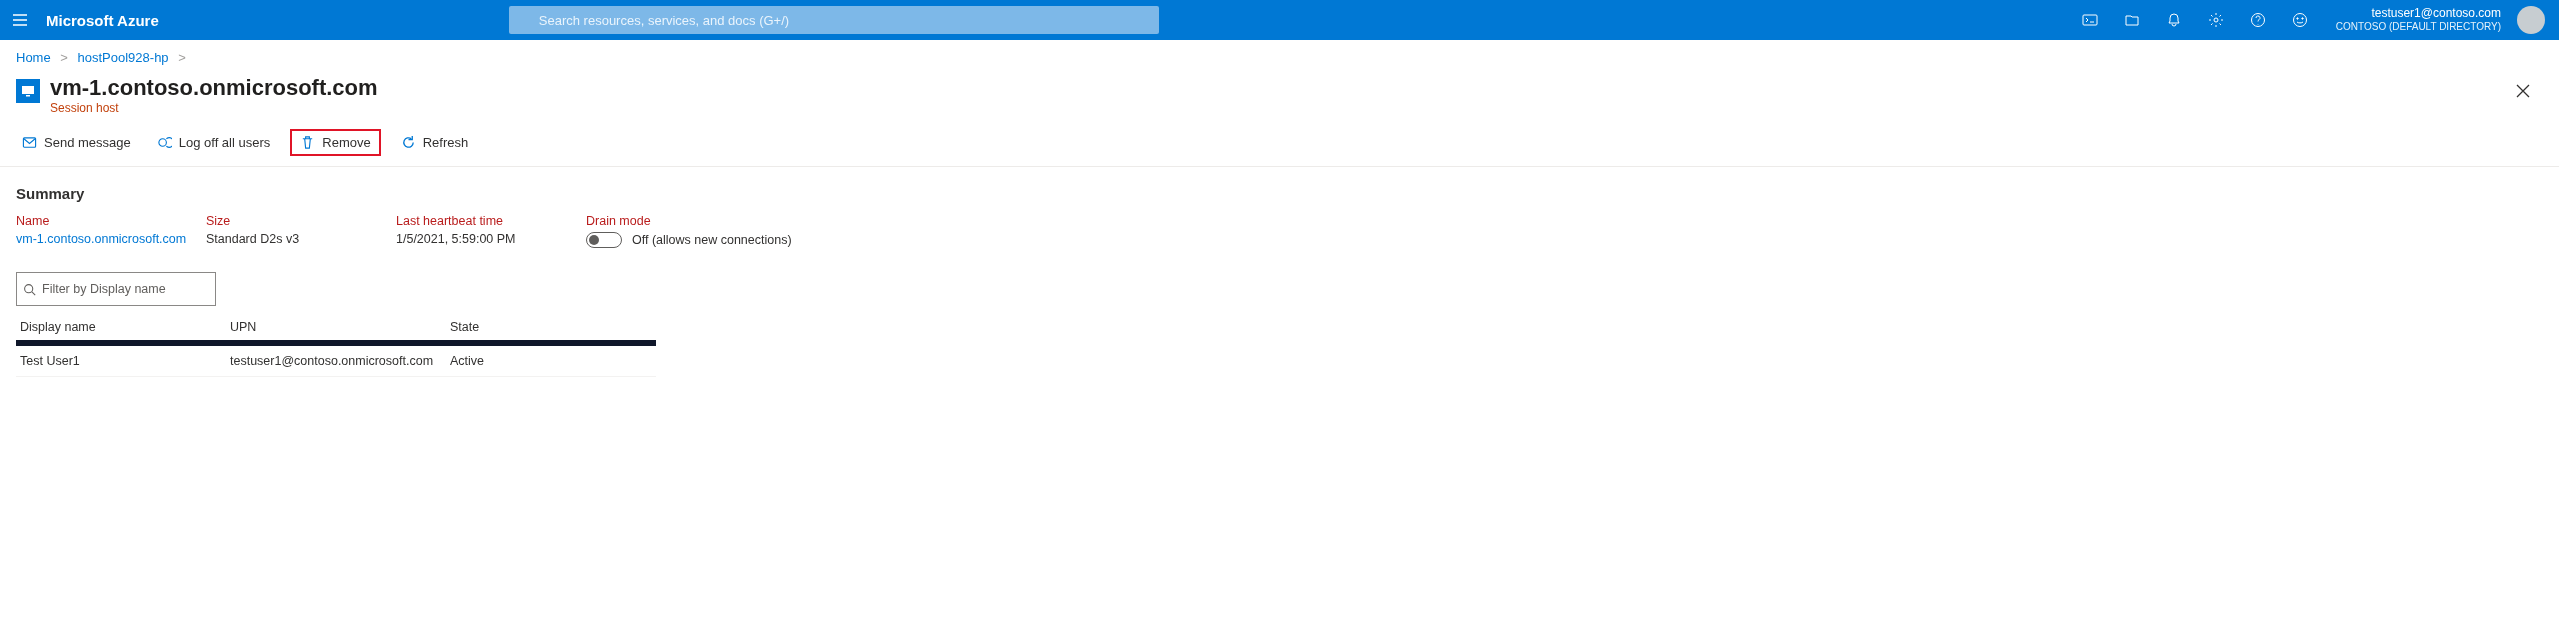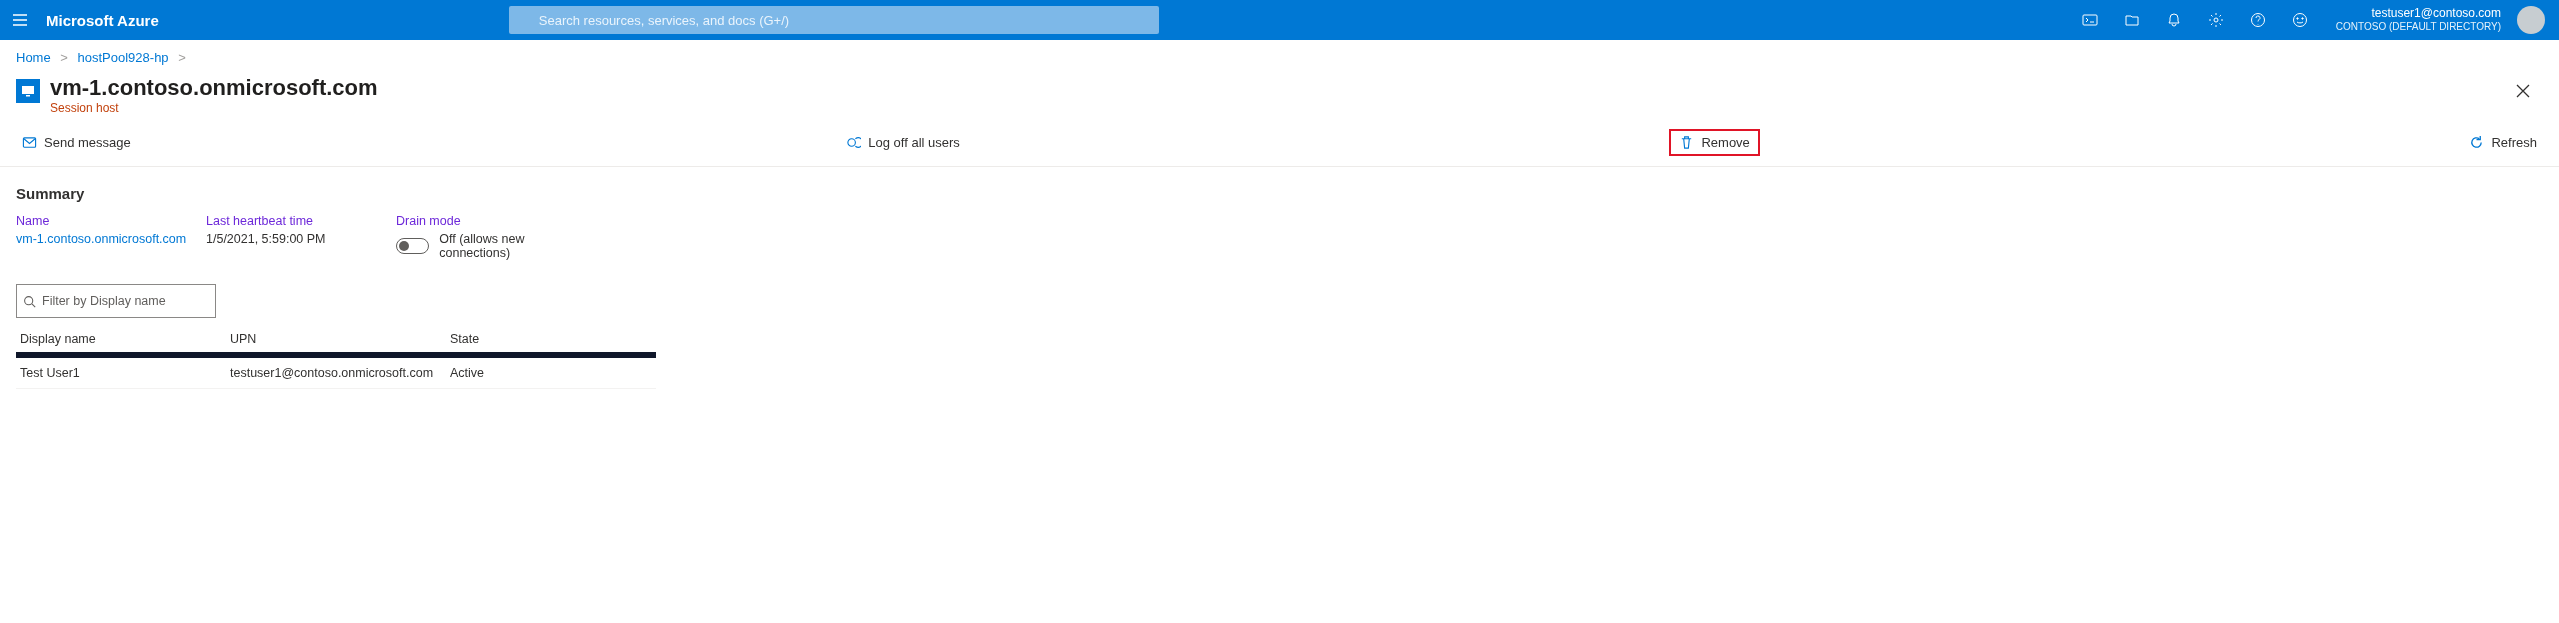--- a/index.html
+++ b/index.html
@@ -30,31 +30,31 @@
     
     .header-row { display: flex; align-items: flex-start; padding: 4px 16px 8px; }
     .res-icon { width: 24px; height: 24px; background: #0078d4; display: flex; align-items: center; justify-content: center; margin-right: 10px; margin-top: 4px; }
     .res-icon svg { fill: #fff; }
     .title-block { flex: 1; }
     .title { font-size: 22px; font-weight: 600; color: #201f1e; }
     .subtitle { font-size: 12px; color: #c2410c; margin-top: 0; }
     .close-btn { width: 32px; height: 32px; display: flex; align-items: center; justify-content: center; cursor: pointer; margin-right: 4px; }
 
     
-    .toolbar { display: flex; align-items: center; gap: 14px; padding: 6px 16px 10px; border-bottom: 1px solid #edebe9; justify-content: space-between; }
+    .toolbar { display: flex; align-items: center; gap: 14px; padding: 6px 16px 10px; border-bottom: 1px solid #edebe9; }
     .tool-btn { display: flex; align-items: center; gap: 7px; padding: 4px 6px; cursor: pointer; font-size: 13px; color: #323130; }
     .tool-btn svg { width: 15px; height: 15px; }
     .tool-btn .ic-stroke { stroke: #0078d4; fill: none; }
     .tool-btn.remove { border: 2px solid #e01427; padding: 4px 8px; }
 
     
     .content { padding: 18px 16px 30px; }
     .sect-h { font-size: 15px; font-weight: 600; margin-bottom: 12px; }
     .summary-grid { display: grid; grid-template-columns: 190px 190px 190px auto; column-gap: 0; }
-    .label { font-size: 12.5px; color: #6d28d9; margin-bottom: 4px; }
+    .label { font-size: 12.5px; color: #b91c1c; margin-bottom: 4px; }
     .val { font-size: 12.5px; }
     .val.link { color: #0078d4; cursor: pointer; }
     .drain { display: flex; align-items: center; gap: 10px; margin-top: 2px; }
     .toggle { width: 36px; height: 16px; border: 1px solid #605e5c; border-radius: 10px; position: relative; cursor: pointer; }
     .toggle .knob { width: 10px; height: 10px; border-radius: 50%; background: #605e5c; position: absolute; top: 2px; left: 2px; }
     .drain-txt { font-size: 12.5px; }
 
     .users-sect { margin-top: 24px; }
     .filter { display: flex; align-items: center; width: 200px; height: 16px; border: 1px solid #8a8886; margin-bottom: 8px; padding: 16px 6px; gap: 6px; }
     .filter input { border: none; outline: none; font-size: 12.5px; flex: 1; }
@@ -189,20 +189,24 @@
   </div>
 </div>
 
 <div class="content">
 
   <div class="sect-h">Summary</div>
   <div class="summary-grid">
     <div>
       <div class="label">Name</div>
       <div class="val link">vm-1.contoso.onmicrosoft.com</div>
+    </div>
+    <div>
+      <div class="label">Size</div>
+      <div class="val">Standard D2s v3</div>
     </div>
     <div>
       <div class="label">Last heartbeat time</div>
       <div class="val">1/5/2021, 5:59:00 PM</div>
     </div>
     <div>
       <div class="label">Drain mode</div>
       <div class="drain">
         <div class="toggle">
             <div class="knob"></div>

